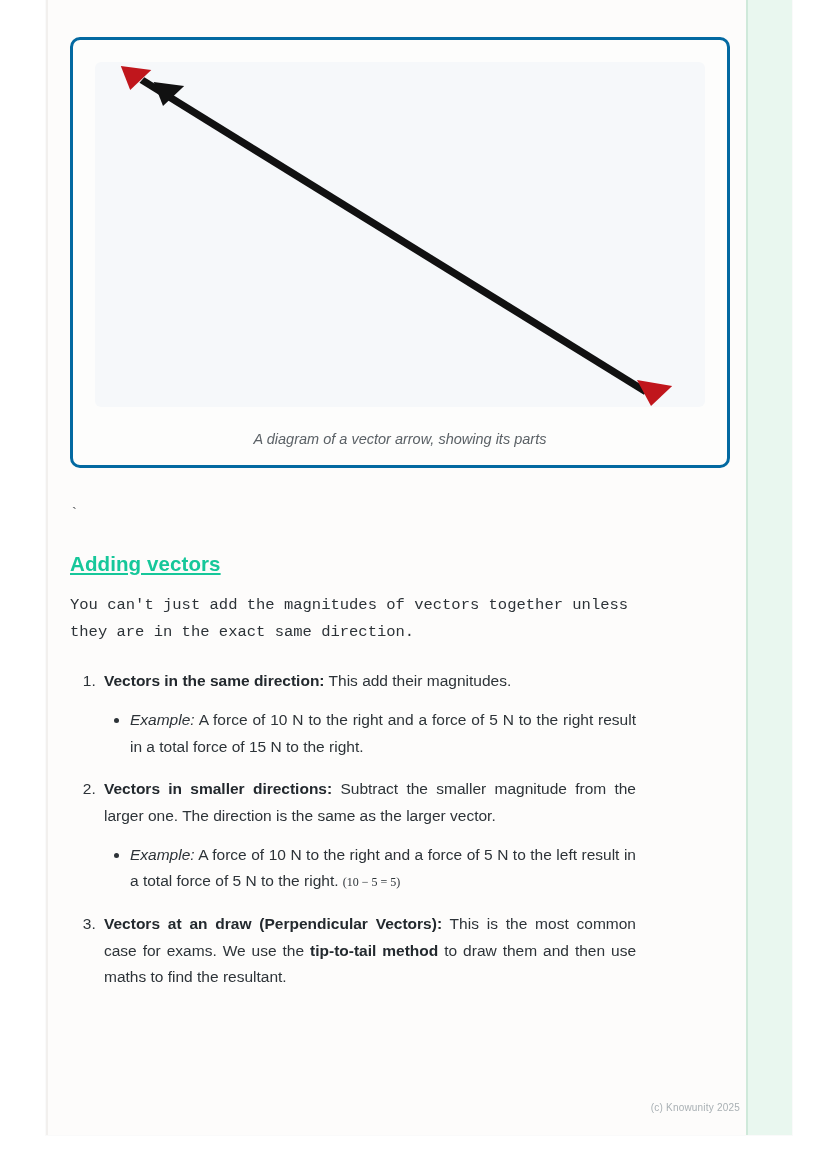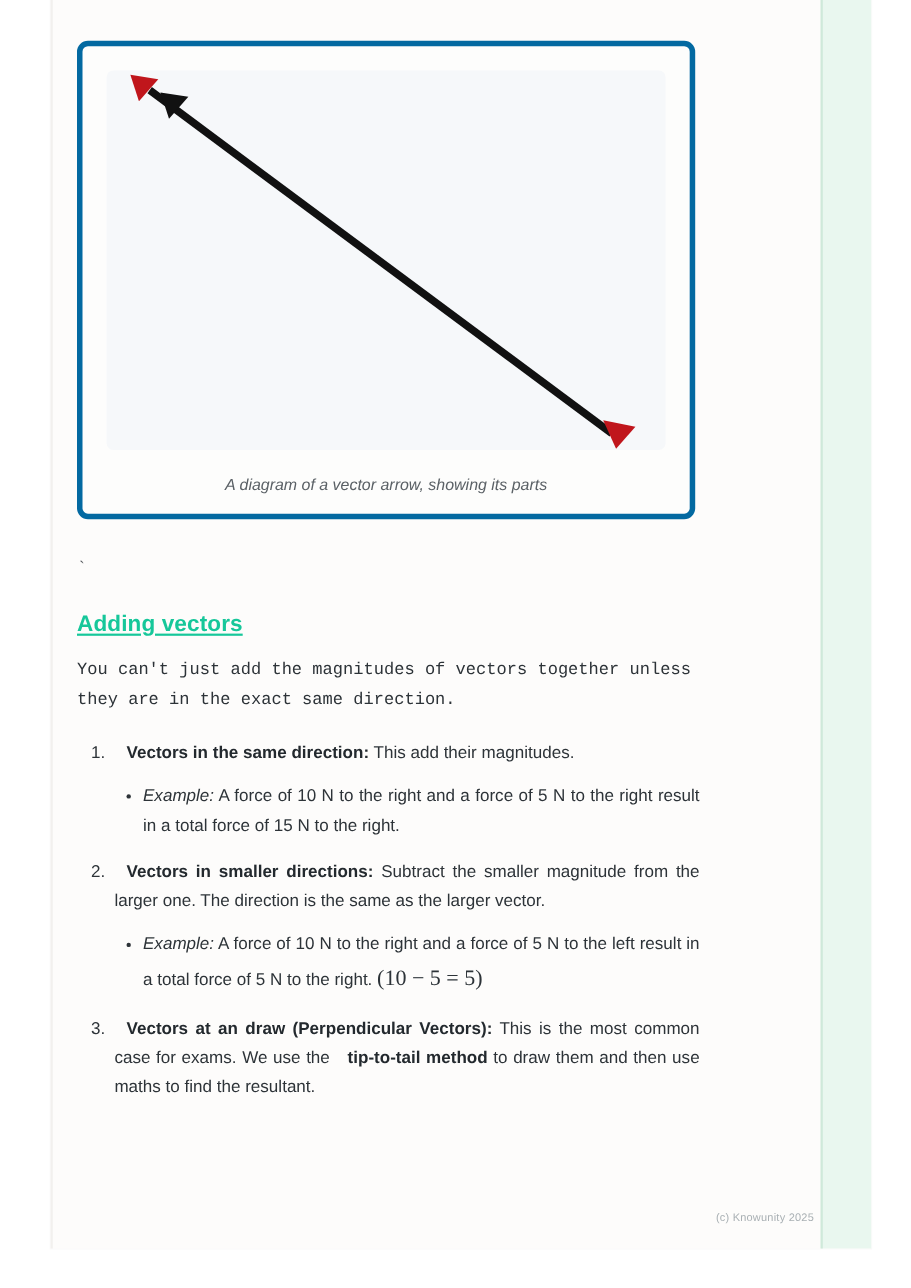--- a/index.html
+++ b/index.html
@@ -47,22 +47,22 @@
 
   .content {
     position: absolute;
     left: 24px;
     top: 37px;
     width: 590px;
   }
 
   
   .figure-card {
-    width: 562px;
-    border: 5px solid #0369a1;
+    width: 660px;
+    border: 3px solid #0369a1;
     border-radius: 10px;
     background: #fdfdfc;
     padding: 12px;
     box-sizing: border-box;
   }
   .figure-inner {
     height: 345px;
     background: #f6f8fa;
     border-radius: 6px;
     position: relative;
@@ -124,25 +124,25 @@
     margin: 12px 0 16px 0;
     padding-left: 26px;
   }
   ul.sub-list > li {
     font-size: 15.5px;
     line-height: 1.72;
     margin-bottom: 2px;
   }
   ul.sub-list > li + li { margin-top: 12px; }
 
-  b, .bold { font-weight: bold; color: #23292e; margin-left: 11px; }
+  b, .bold { font-weight: bold; color: #23292e; }
   i, .ital { font-style: italic; }
   .math {
     font-family: "Liberation Serif", serif;
-    font-size: 20px;
+    font-size: 12px;
   }
 
   .footer-credit {
     position: absolute;
     right: 52px;
     bottom: 22px;
     font-size: 10px;
     color: #a9b0b4;
     letter-spacing: 0.2px;
     margin-left: 36px;

